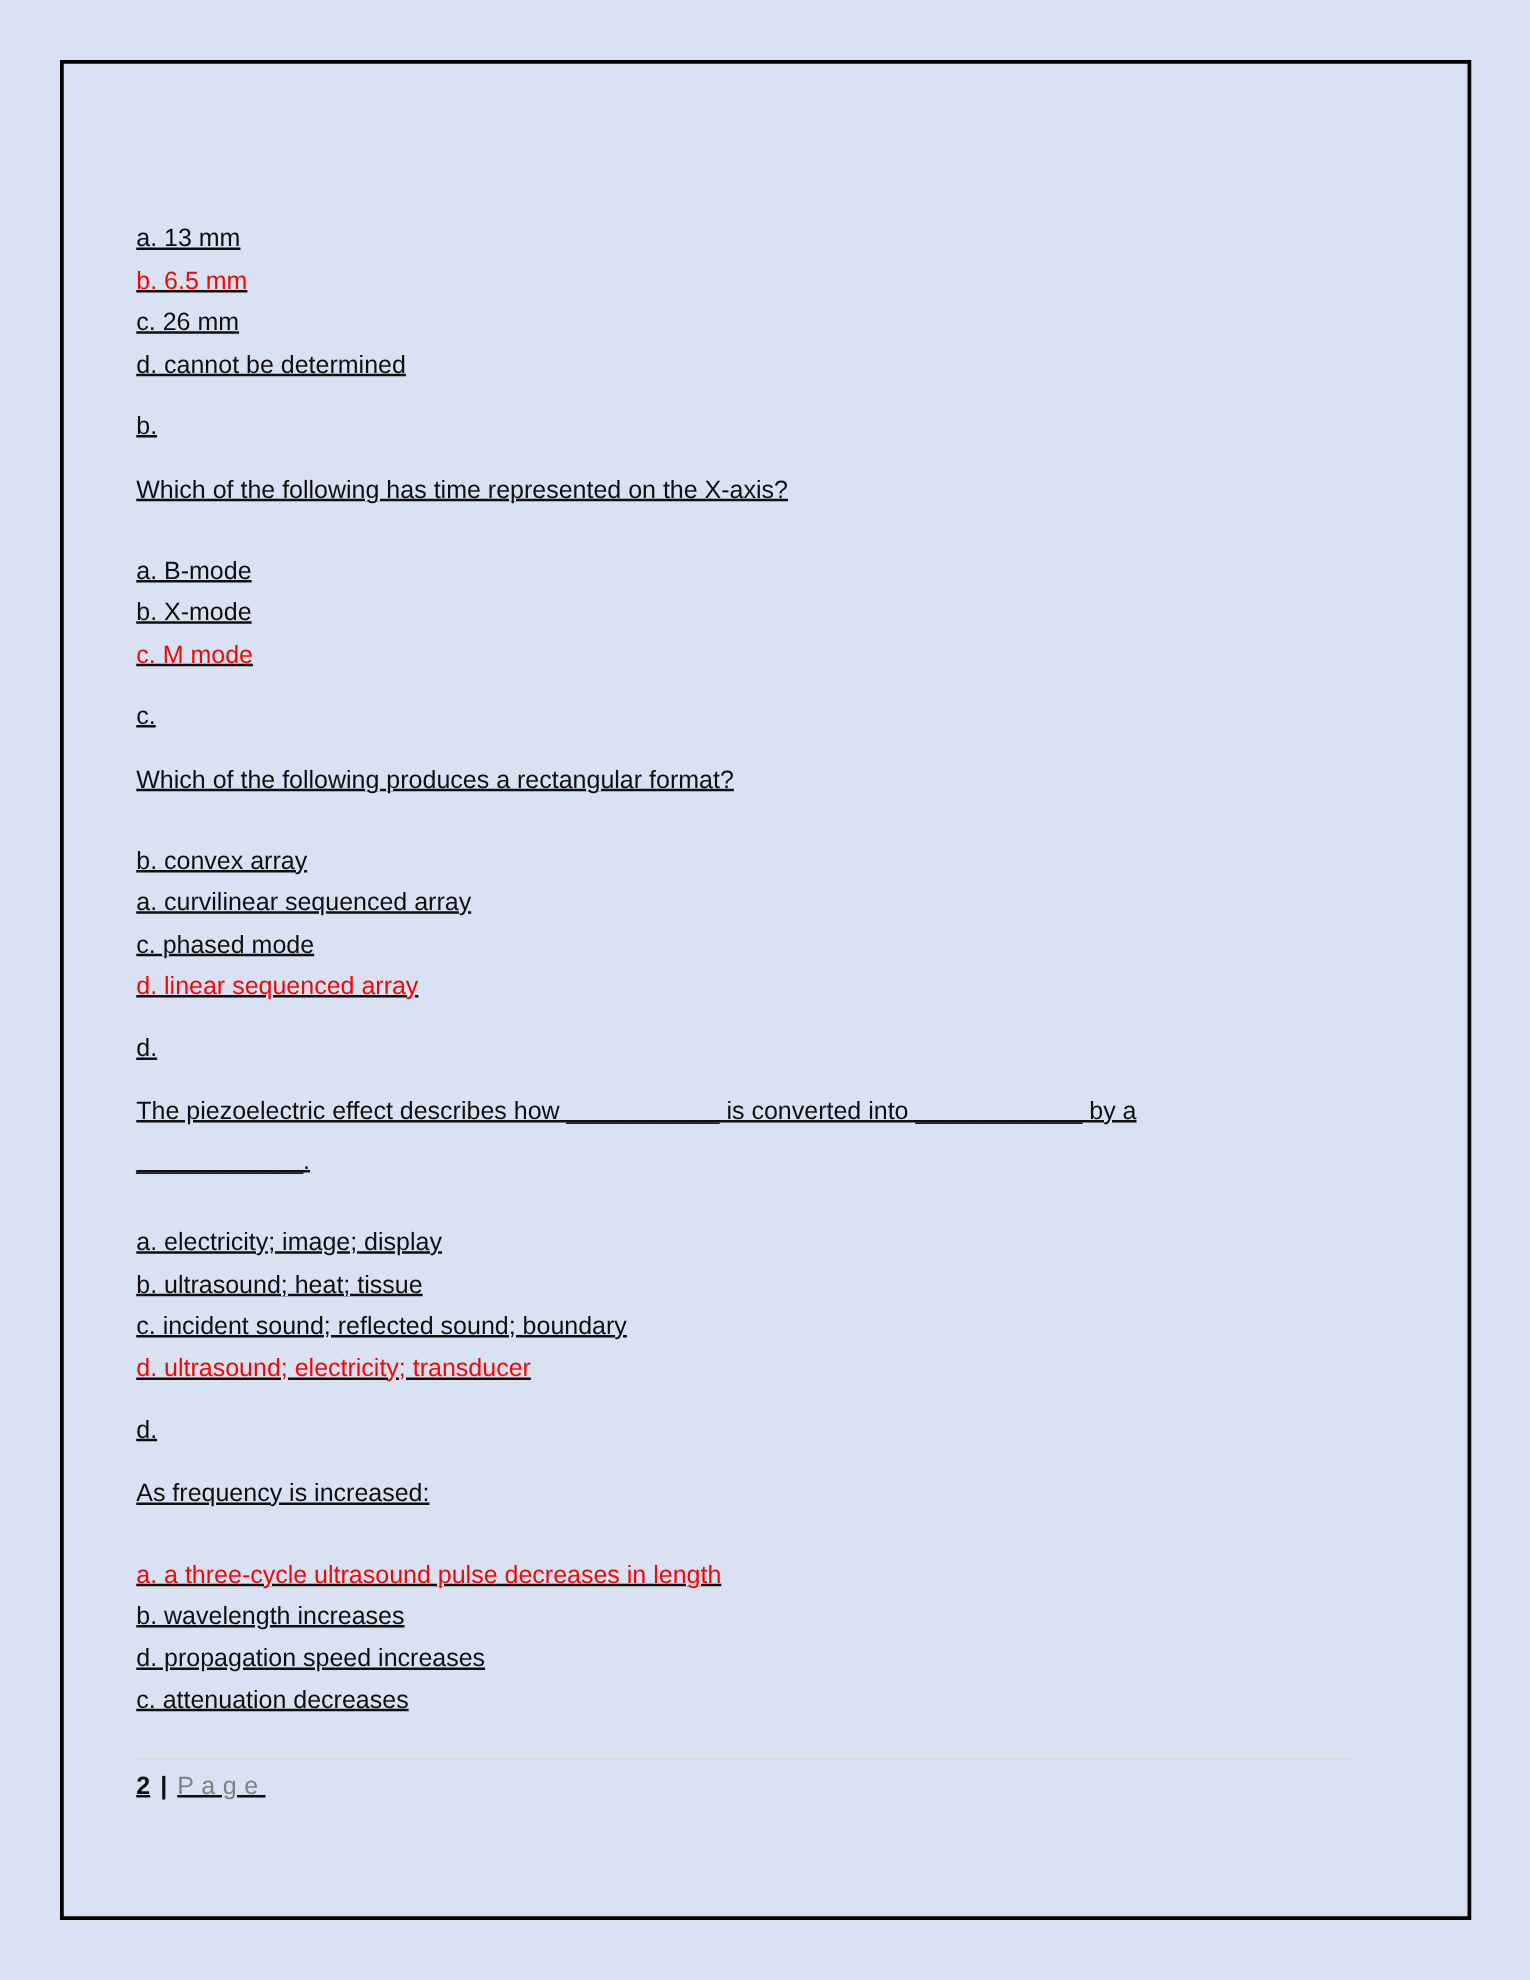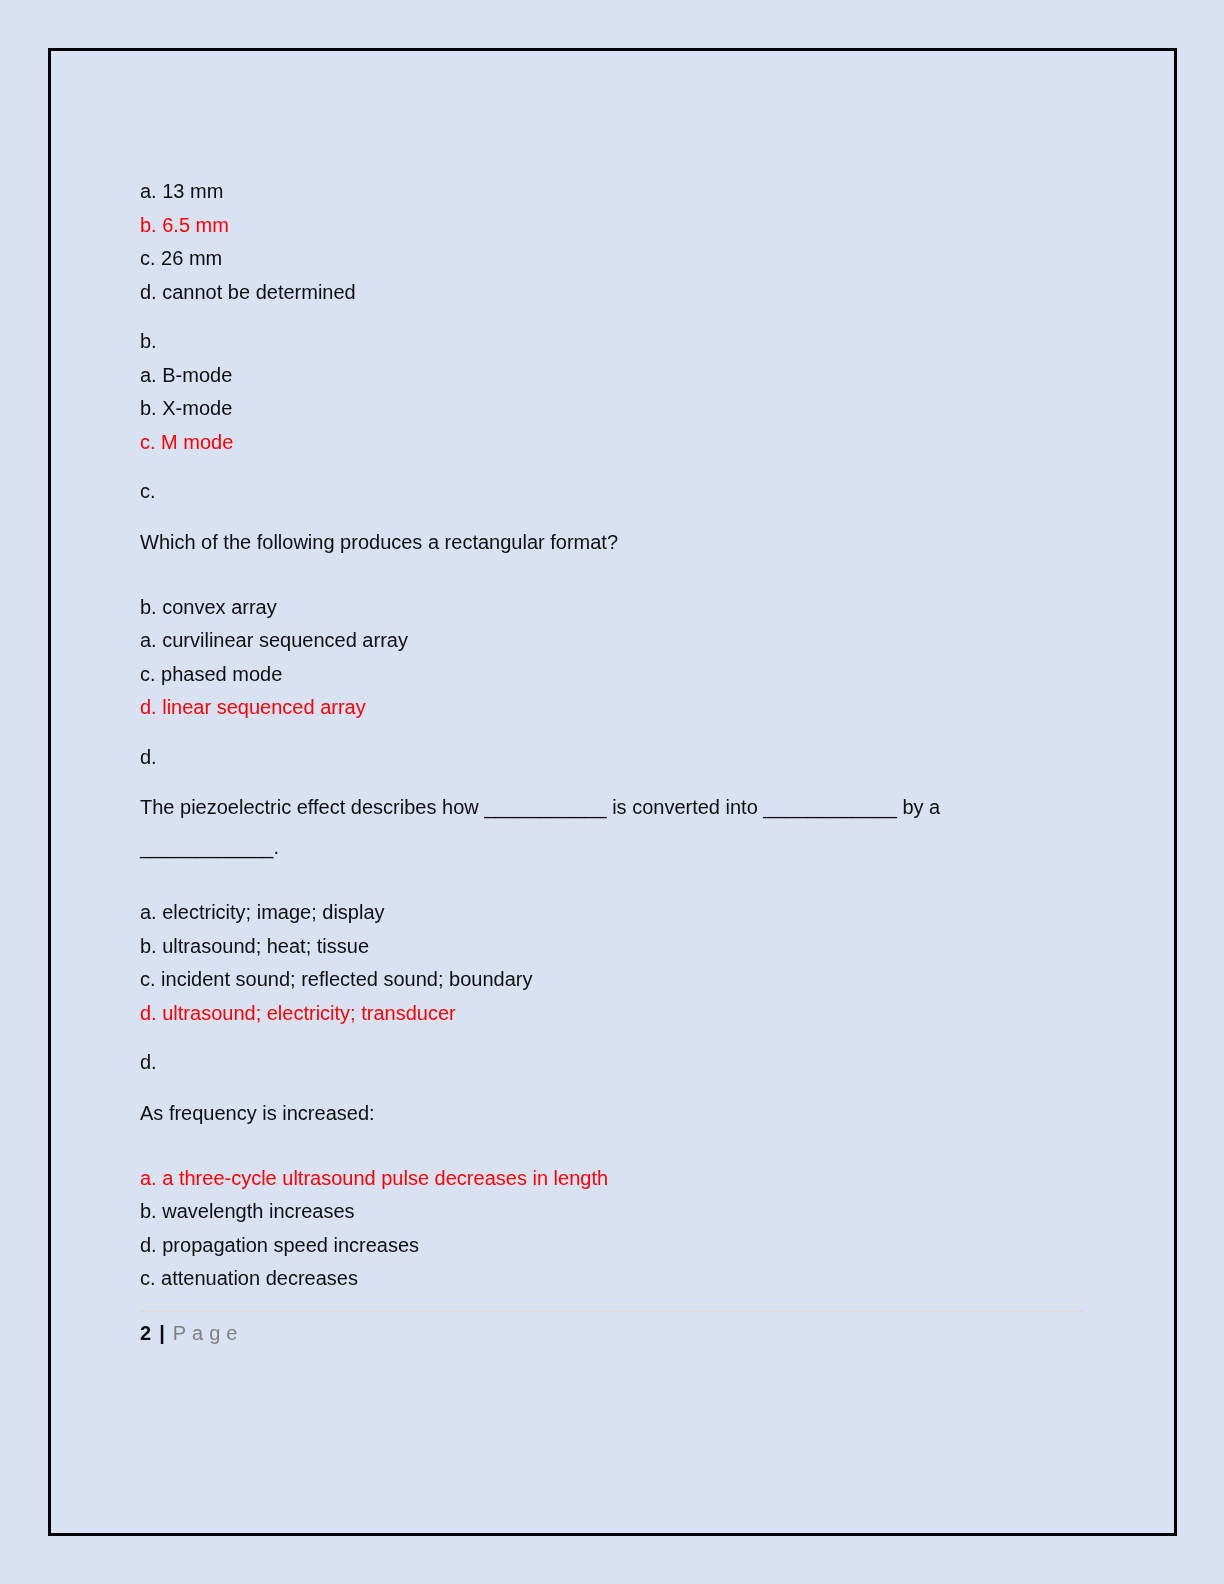--- a/index.html
+++ b/index.html
@@ -11,29 +11,30 @@
     overflow: hidden;
   }
   .page {
     position: absolute;
     left: 48px; top: 48px;
     width: 1129px; height: 1488px;
     border: 3px solid var(--border, #000000);
     background: var(--bg, #d9e2f3);
   }
   .content {
-    padding: 124px 91px 0 89px;
+    padding: 124px 91px 0 58px;
     font-size: 20px;
     color: var(--text, #0f0f0f);
+    text-decoration: underline;
   }
   .opt { line-height: 33.5px; }
   .answer { line-height: 33.5px; margin-top: 16px; }
   .question { line-height: 40px; margin-top: 13px; margin-bottom: 29px; }
   .red { color: var(--accent-red, #ff0000); }
-  .footer { margin-top: 14px; }
+  .footer { margin-top: 28px; }
   .footer-rule { height: 2px; background: var(--rule, #dbdbdb); }
   .footer-line { margin-top: 8px; line-height: 26px; font-size: 20px; }
   .pg-num { font-weight: 700; color: var(--text, #0f0f0f); }
   .pg-sep { font-weight: 700; padding: 0 8px; color: var(--text, #0f0f0f); }
   .pg-label { color: var(--footer-label, #808080); letter-spacing: 6px; }
 </style>
 </head>
 <body>
 
 <div class="page">
@@ -41,20 +42,21 @@
 
     <div class="options">
       <div class="opt">a. 13 mm</div>
       <div class="opt red">b. 6.5 mm</div>
       <div class="opt">c. 26 mm</div>
       <div class="opt">d. cannot be determined</div>
     </div>
 
     <div class="answer">b.</div>
 
+    <div class="question">Which of the following has time represented on the X-axis?</div>
 
     <div class="options">
       <div class="opt">a. B-mode</div>
       <div class="opt">b. X-mode</div>
       <div class="opt red">c. M mode</div>
     </div>
 
     <div class="answer">c.</div>
 
     <div class="question">Which of the following produces a rectangular format?</div>

